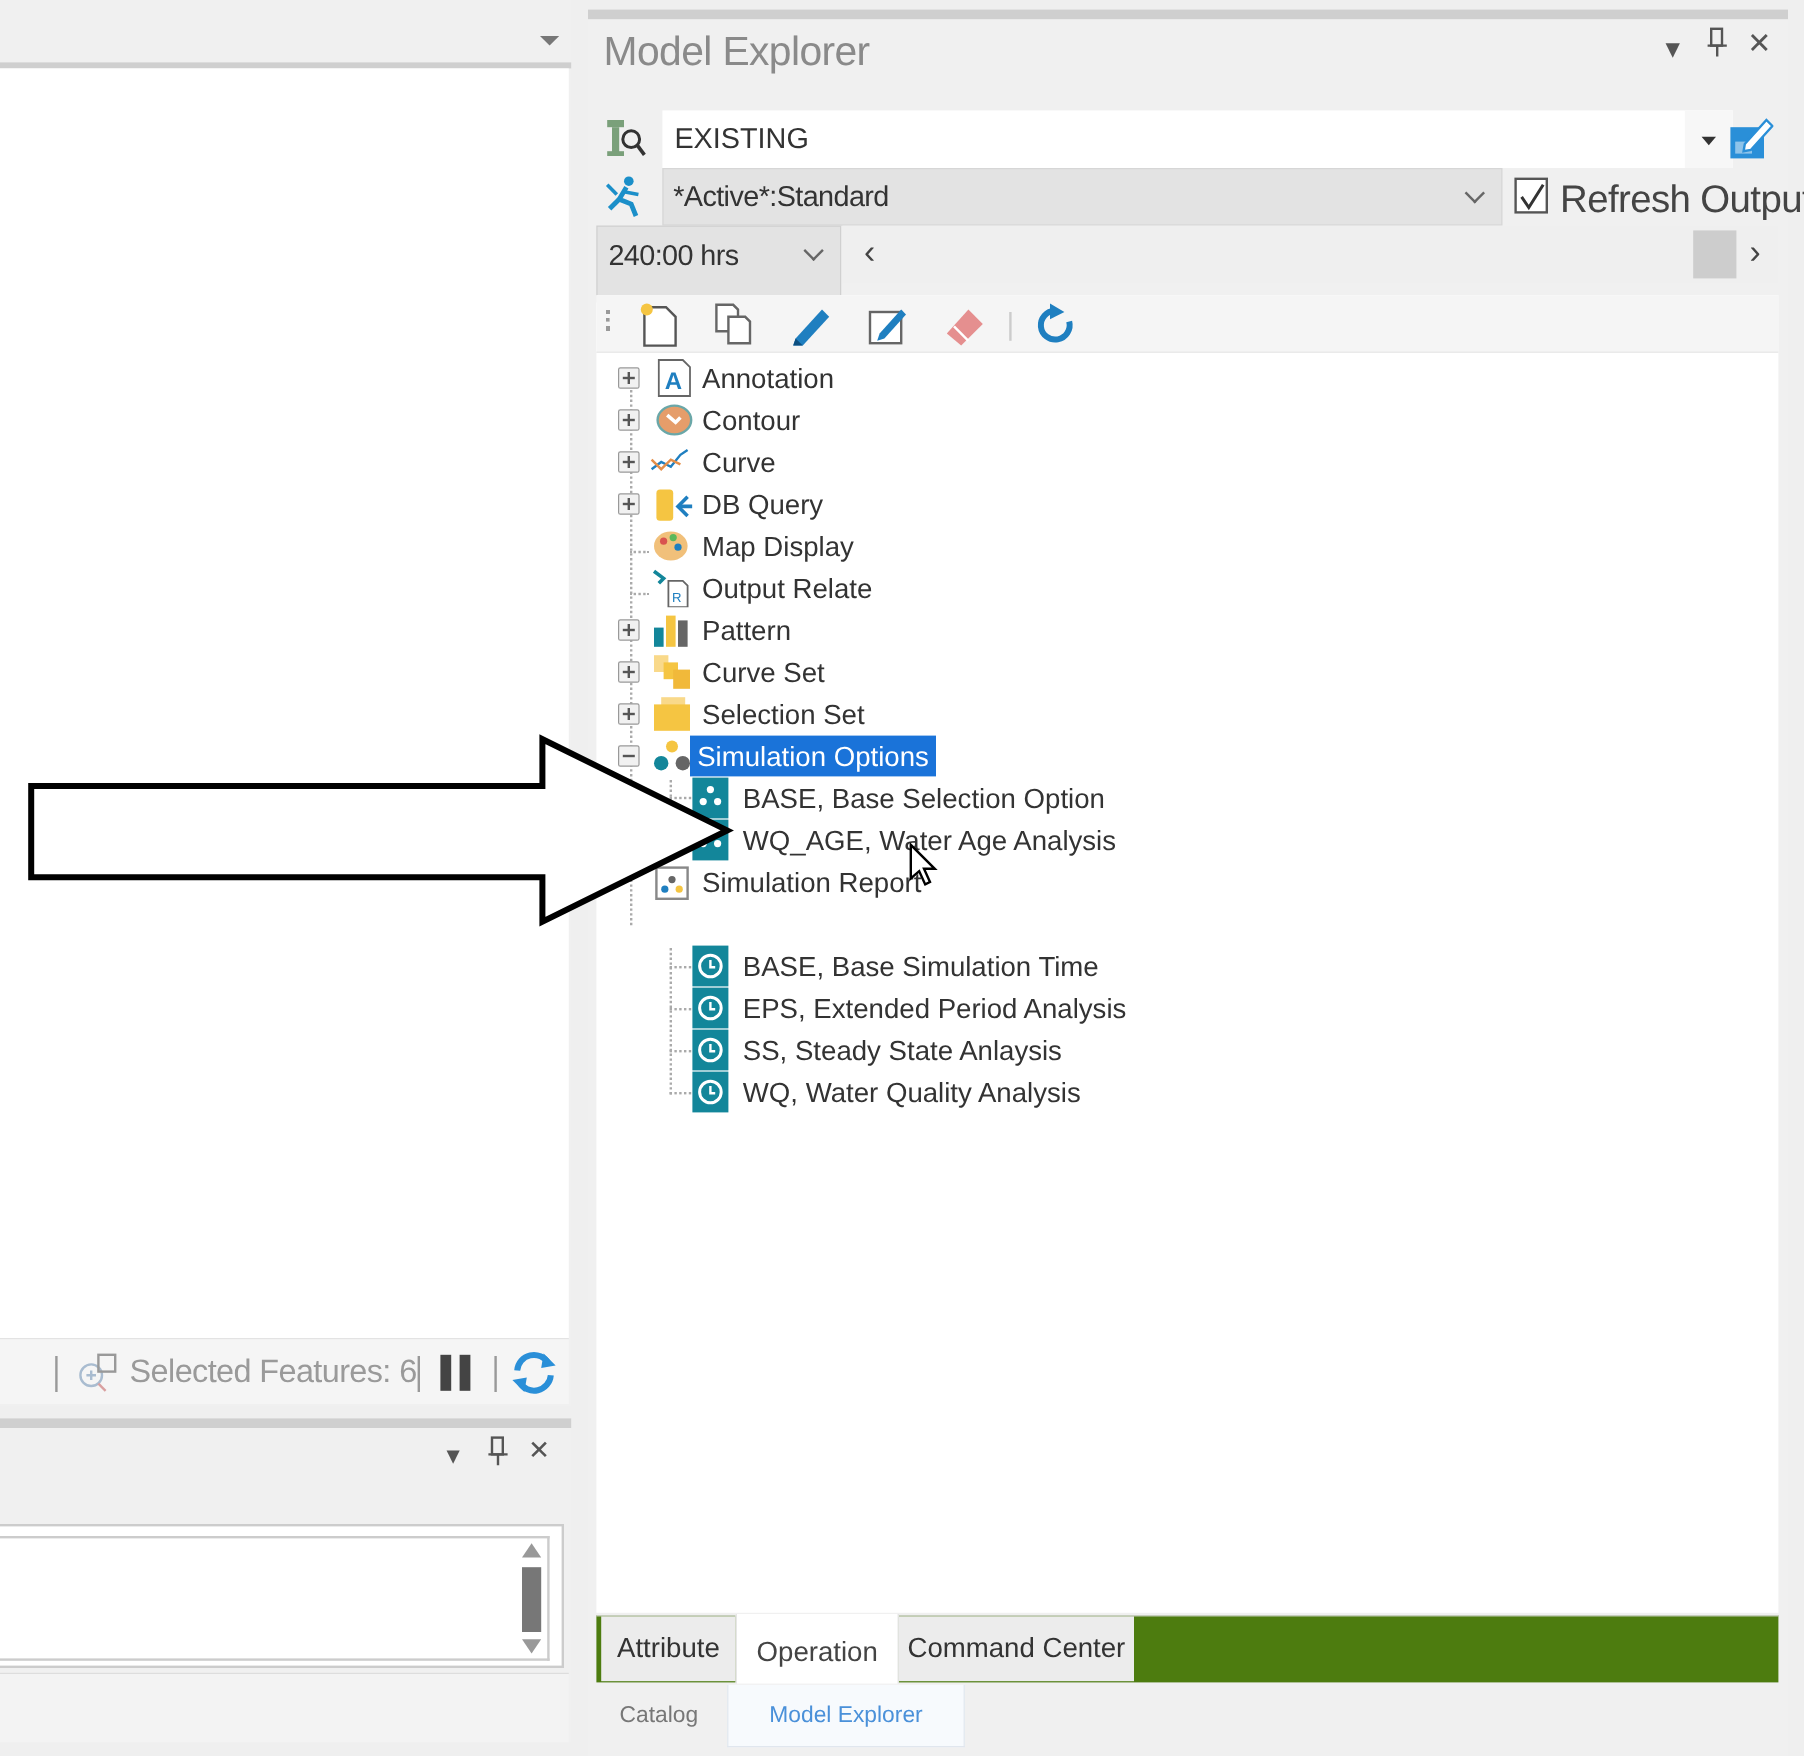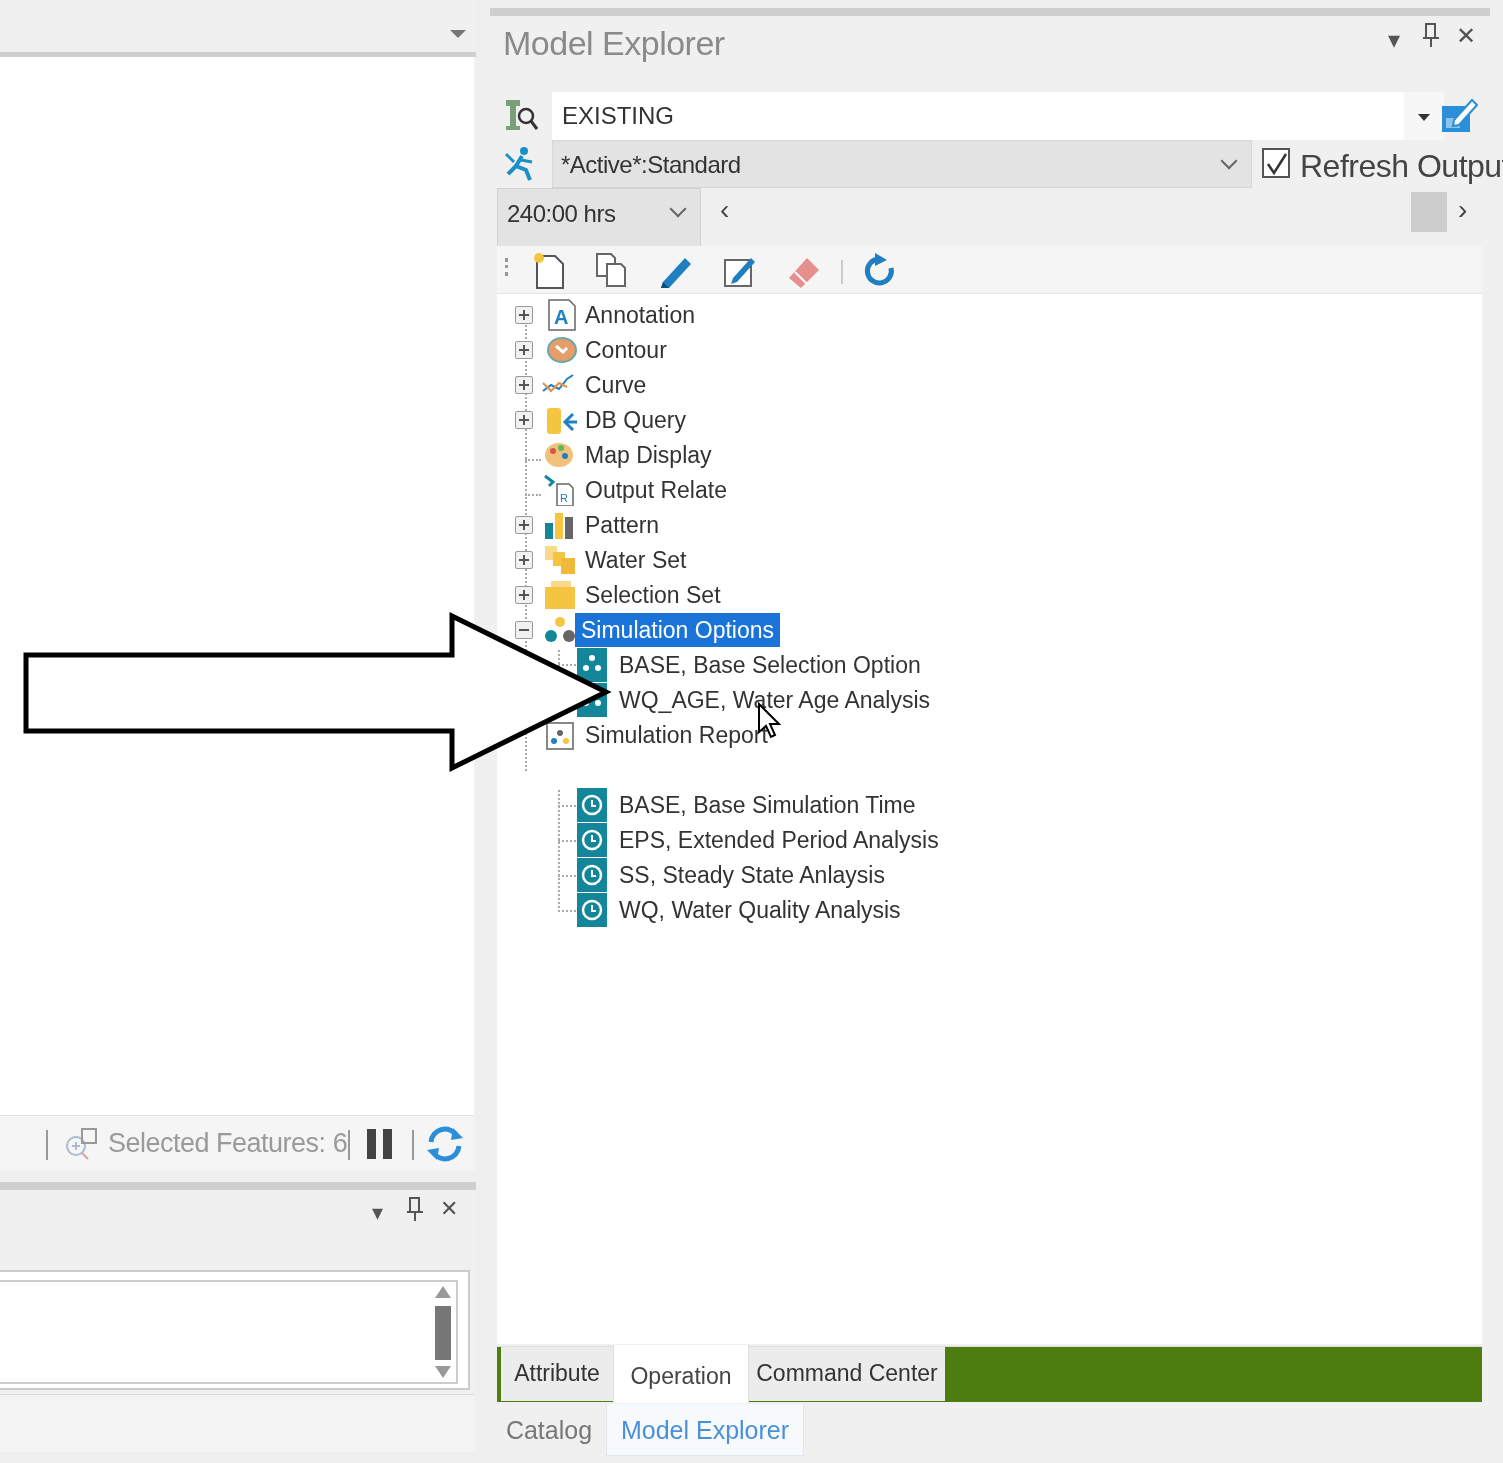--- a/index.html
+++ b/index.html
@@ -79,21 +79,21 @@
   .hline { position: absolute; border-top: 2px dotted #aaa; }
 
   .teal-ico { background: #13869a; }
 
   
   .tabs1 { position: absolute; left: 7px; top: 1338px; width: 985px; height: 56px; background: #4d7c0f; border-top: 1px solid #ddd; }
   .tab1 { position: absolute; top: 0; height: 54px; font-size: 23px; color: #333; line-height: 52px; text-align: center; }
   .tab1.active { background: #fff; border-left: 1px solid #e0e0e0; border-right: 1px solid #e0e0e0; top: -2px; height: 58px; color: #444; line-height: 62px; }
   .tab1.inactive { background: #ececec; }
   .tabs2 { position: absolute; left: 0; top: 1396px; width: 1000px; height: 59px; background: #f0f0f0; }
-  .tab2 { position: absolute; top: 0; height: 52px; font-size: 25px; line-height: 52px; text-align: center; }
+  .tab2 { position: absolute; top: 0; height: 52px; font-size: 19px; line-height: 52px; text-align: center; }
   .tab2.active { background: #f7fafd; border: 1px solid #e0e6ee; border-top: none; color: #4a90d9; }
   .tab2.inactive { color: #777; }
 
   
   #annotation-arrow { position: absolute; left: 0; top: 0; width: 1503px; height: 1463px; pointer-events: none; }
   #cursor { position: absolute; left: 757px; top: 702px; width: 28px; height: 38px; }
 </style>
 </head>
 <body>
 
@@ -320,21 +320,21 @@
       <span class="lbl" style="left:70px">Pattern</span>
     </div>
 
     <div class="node" style="left:18px; top:297px; width:300px">
       <div class="exp plus"></div>
       <svg class="ico" style="left:28px" viewBox="0 0 34 32">
         <rect x="2" y="2" width="12" height="14" fill="#f9d98a"></rect>
         <rect x="10" y="8" width="12" height="14" fill="#f5c542"></rect>
         <rect x="18" y="14" width="14" height="16" fill="#f1b93a"></rect>
       </svg>
-      <span class="lbl" style="left:70px">Water Set</span>
+      <span class="lbl" style="left:70px">Curve Set</span>
     </div>
 
     <div class="node" style="left:18px; top:332px; width:300px">
       <div class="exp plus"></div>
       <svg class="ico" style="left:28px" viewBox="0 0 34 32">
         <rect x="8" y="2" width="20" height="10" fill="#f9d98a"></rect>
         <rect x="2" y="8" width="30" height="22" fill="#f5c542"></rect>
       </svg>
       <span class="lbl" style="left:70px">Selection Set</span>
     </div>

